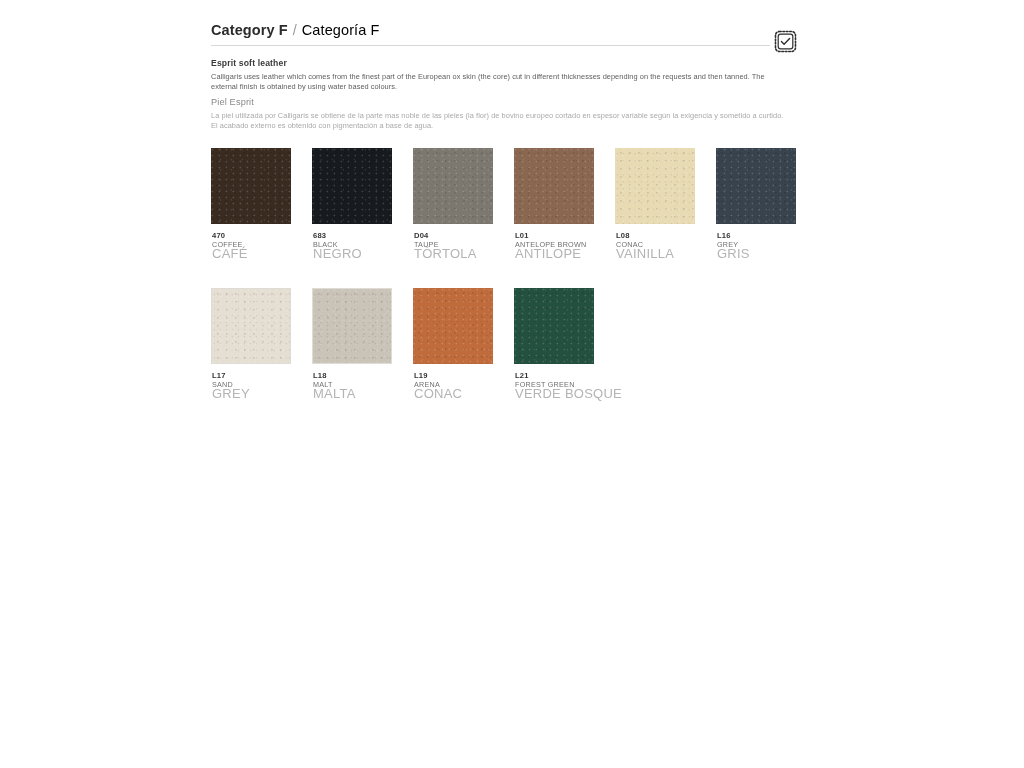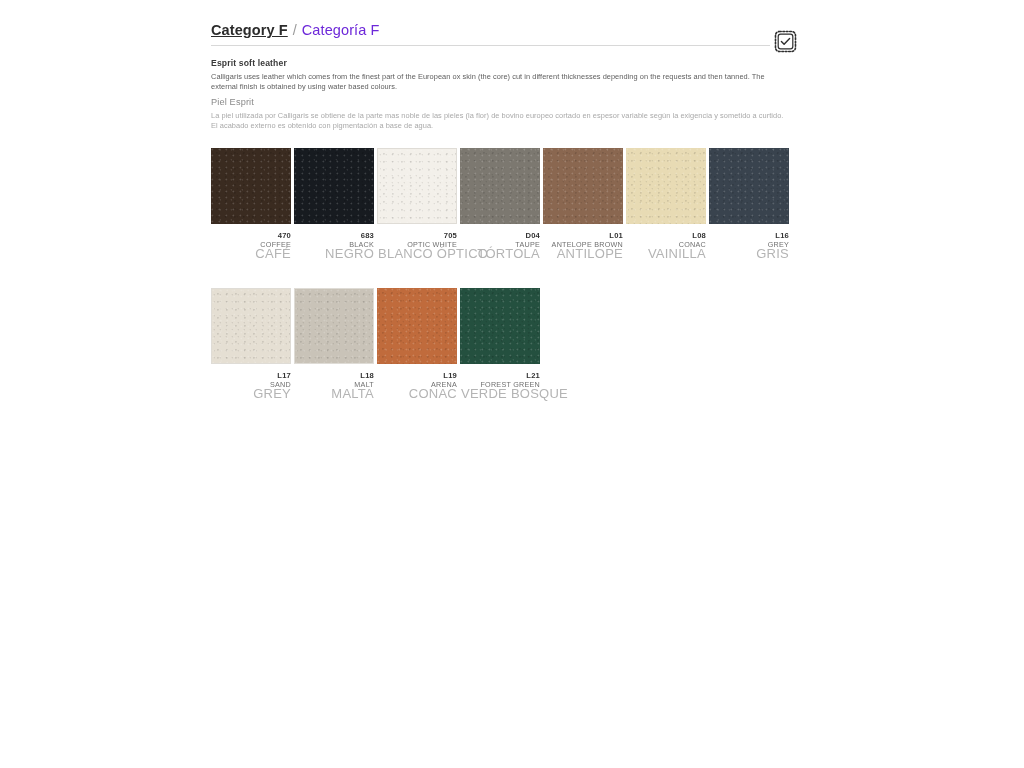--- a/index.html
+++ b/index.html
@@ -35,32 +35,31 @@
     align-items: baseline;
     gap: 0px;
     height: 20px;
   }
   .title-en {
     font-size: 14.5px;
     font-weight: bold;
     color: #2b2b2b;
     letter-spacing: 0.1px;
     white-space: nowrap;
-    text-decoration: underline;
   }
   .title-sep {
     font-size: 14.5px;
     font-weight: normal;
     color: #9c9c9c;
     margin: 0 5px;
   }
   .title-es {
     font-size: 14.5px;
     font-weight: normal;
-    color: #6d28d9;
+    color: #000000;
     letter-spacing: 0.1px;
     white-space: nowrap;
   }
   .header-rule {
     position: absolute;
     left: 0px;
     top: 23px;
     width: 559px;
     height: 1px;
     background: #d8d8d8;
@@ -120,23 +119,22 @@
 
   
   .swatch-grid {
     position: absolute;
     left: 211px;
     top: 148px;
     width: 600px;
   }
   .swatch-row {
     display: flex;
-    gap: 3px;
+    gap: 21px;
     margin-bottom: 30px;
-    text-align: right;
   }
   .swatch-cell {
     width: 80px;
   }
   .swatch-chip {
     width: 80px;
     height: 76px;
     position: relative;
     background-repeat: repeat;
     box-sizing: border-box;
@@ -230,30 +228,20 @@
           <div class="swatch-chip" style="background: rgb(23, 27, 32);">
             <div class="swatch-grain"></div>
           </div>
           <div class="swatch-labels">
             <div class="swatch-code">683</div>
             <div class="swatch-name-en">BLACK</div>
             <div class="swatch-name-es">NEGRO</div>
           </div>
         </div>
         <div class="swatch-cell">
-          <div class="swatch-chip light-edge" style="background: rgb(243, 240, 234);">
-            <div class="swatch-grain"></div>
-          </div>
-          <div class="swatch-labels">
-            <div class="swatch-code">705</div>
-            <div class="swatch-name-en">OPTIC WHITE</div>
-            <div class="swatch-name-es">BLANCO ÓPTICO</div>
-          </div>
-        </div>
-        <div class="swatch-cell">
           <div class="swatch-chip" style="background: rgb(124, 120, 112);">
             <div class="swatch-grain"></div>
           </div>
           <div class="swatch-labels">
             <div class="swatch-code">D04</div>
             <div class="swatch-name-en">TAUPE</div>
             <div class="swatch-name-es">TÓRTOLA</div>
           </div>
         </div>
         <div class="swatch-cell">

